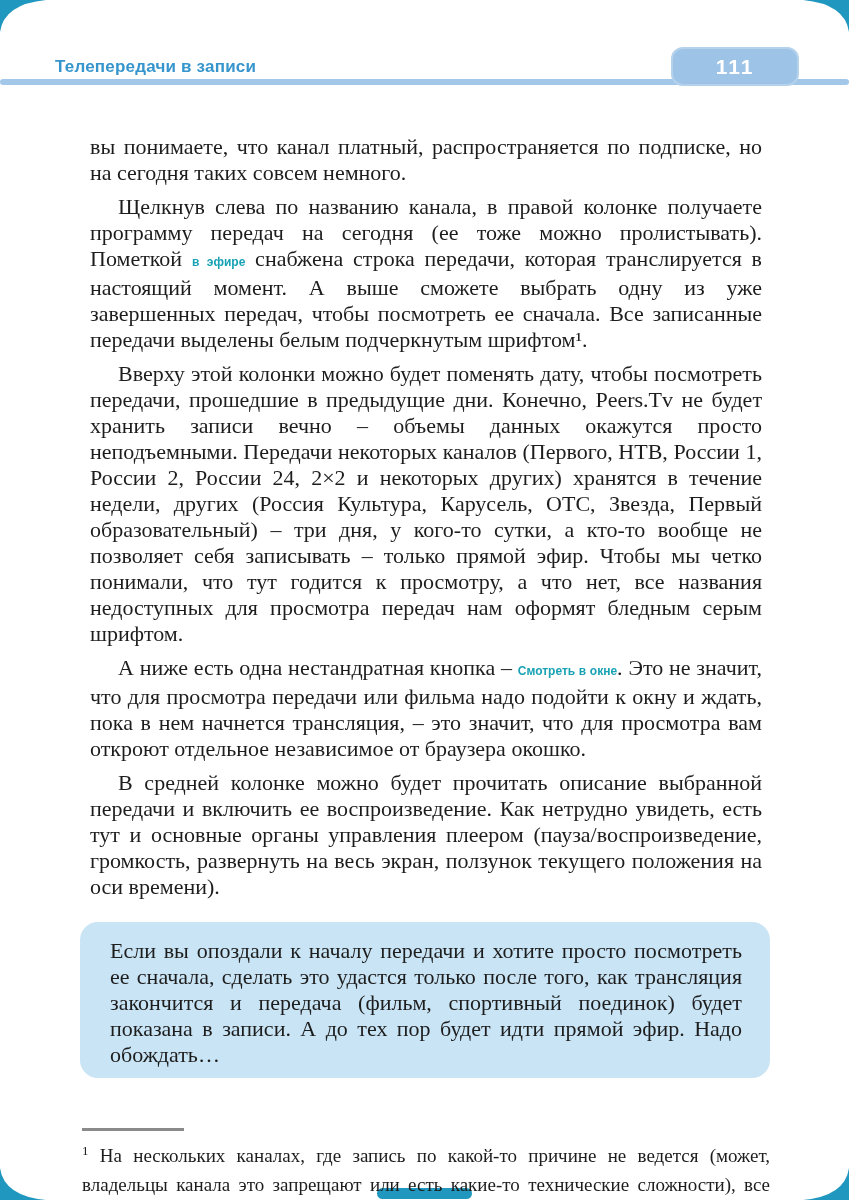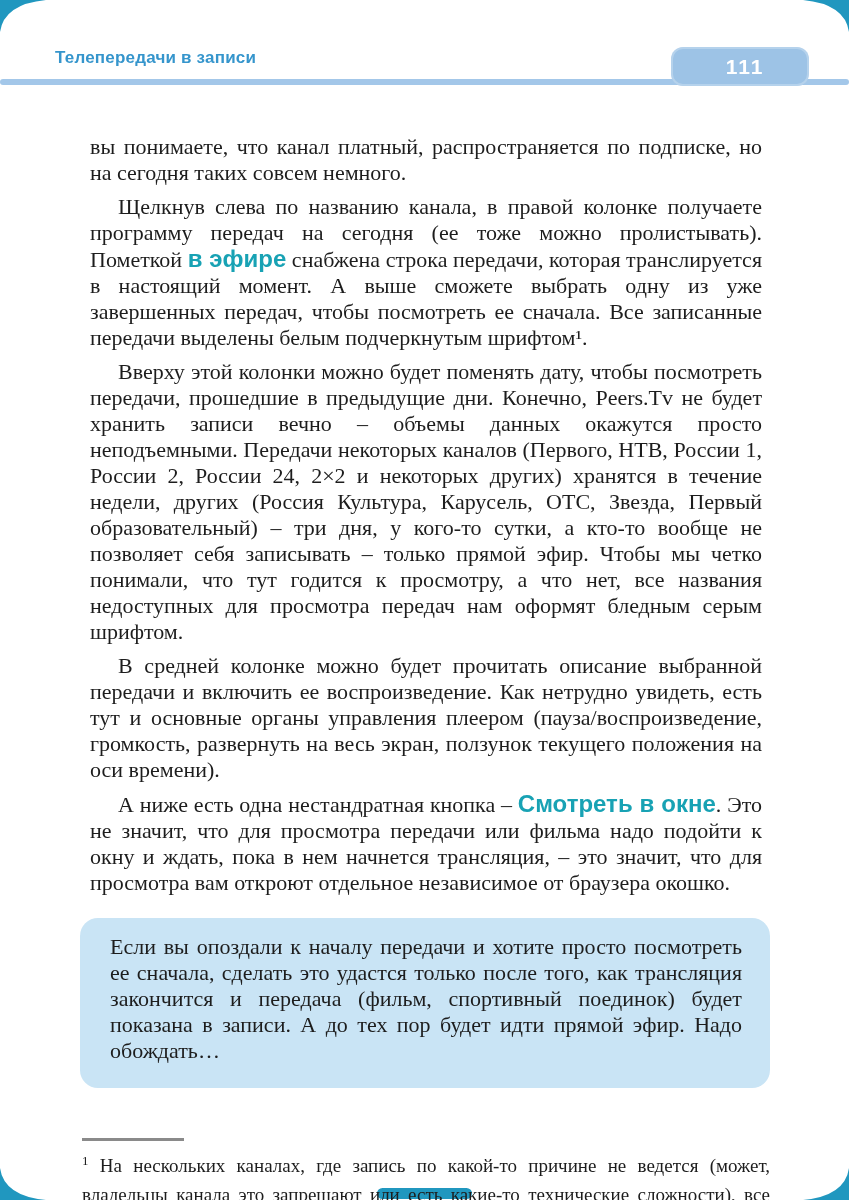--- a/index.html
+++ b/index.html
@@ -2,53 +2,52 @@
 <html><head>
 <meta charset="utf-8">
 <style>
   html, body { margin:0; padding:0; background:#ffffff; }
   .page {
     position:relative; width:849px; height:1200px; background:#ffffff;
     overflow:hidden; font-family:"Liberation Serif", serif; color:#1d1d1d;
   }
   
   .header-title {
-    position:absolute; left:55px; top:48px;
+    position:absolute; left:55px; top:57px;
     font-family:"Liberation Sans", sans-serif; font-weight:bold;
     font-size:17px; color:#3595cc; letter-spacing:0.2px;
   }
   .header-rule {
     position:absolute; left:0; top:79px; width:849px; height:6px;
     background:#a3c7e9; border-radius:3px;
   }
   .page-badge {
     position:absolute; left:671px; top:47px; width:128px; height:39px;
     background:#9dc3e6; border-radius:12px;
     display:flex; align-items:center; justify-content:center;
     font-family:"Liberation Sans", sans-serif; font-weight:bold;
     font-size:21px; color:#ffffff; letter-spacing:2px;
     box-shadow: inset 0 0 0 2px rgba(255,255,255,0.25);
-    padding-left: 10px;
   }
   
   .content {
     position:absolute; left:82px; top:126px; width:688px;
     font-size:22px; line-height:26px; text-align:justify;
   }
   .content p { margin:8px; }
   .indent { text-indent:28px; }
   .hl {
     font-family:"Liberation Sans", sans-serif; font-weight:bold;
-    font-size:24px; color:#18a2b4;
+    font-size:12px; color:#18a2b4;
   }
   .gap-before { margin-top:22px; }
   .callout {
     margin:22px 0 50px -2px; width:632px;
     background:#c9e4f5; border-radius:18px;
-    padding:16px 28px 24px 30px;
+    padding:16px 28px 10px 30px;
     text-align:justify; line-height:26px;
   }
   .last-line-justify { text-align-last: justify; }
   
   .footnote-rule {
     margin-top:14px; width:102px; height:3px; background:#8a8a8a;
   }
   .footnote {
     margin-top:5px; font-size:19px; line-height:29px; text-align:justify;
   }
@@ -99,23 +98,23 @@
   </div>
 
   <div class="content">
 
     <p><span>вы понимаете, что канал платный, распространяется по подписке, но на сегодня таких совсем немного.</span></p>
 
     <p class="indent"><span>Щелкнув слева по названию канала, в правой колонке получаете программу передач на сегодня (ее тоже можно пролистывать). Пометкой </span><span class="hl">в эфире</span><span> снабжена строка передачи, которая транслируется в настоящий момент. А выше сможете выбрать одну из уже завершенных передач, чтобы посмотреть ее сначала. Все записанные передачи выделены белым подчеркнутым шрифтом¹.</span></p>
 
     <p class="indent"><span>Вверху этой колонки можно будет поменять дату, чтобы посмотреть передачи, прошедшие в предыдущие дни. Конечно, Peers.Tv не будет хранить записи вечно – объемы данных окажутся просто неподъемными. Передачи некоторых каналов (Первого, НТВ, России 1, России 2, России 24, 2×2 и некоторых других) хранятся в течение недели, других (Россия Культура, Карусель, ОТС, Звезда, Первый образовательный) – три дня, у кого-то сутки, а кто-то вообще не позволяет себя записывать – только прямой эфир. Чтобы мы четко понимали, что тут годится к просмотру, а что нет, все названия недоступных для просмотра передач нам оформят бледным серым шрифтом.</span></p>
 
+    <p class="indent"><span>А ниже есть одна нестандратная кнопка – </span><span class="hl">Смотреть в окне</span><span>. Это не значит, что для просмотра передачи или фильма надо подойти к окну и ждать, пока в нем начнется трансляция, – это значит, что для просмотра вам откроют отдельное независимое от браузера окошко.</span></p>
+
     <p class="indent gap-before"><span>В средней колонке можно будет прочитать описание выбранной передачи и включить ее воспроизведение. Как нетрудно увидеть, есть тут и основные органы управления плеером (пауза/воспроизведение, громкость, развернуть на весь экран, ползунок текущего положения на оси времени).</span></p>
-
-    <p class="indent"><span>А ниже есть одна нестандратная кнопка – </span><span class="hl">Смотреть в окне</span><span>. Это не значит, что для просмотра передачи или фильма надо подойти к окну и ждать, пока в нем начнется трансляция, – это значит, что для просмотра вам откроют отдельное независимое от браузера окошко.</span></p>
 
     <div class="callout"><span>Если вы опоздали к началу передачи и хотите просто посмотреть ее сначала, сделать это удастся только после того, как трансляция закончится и передача (фильм, спортивный поединок) будет показана в записи. А до тех пор будет идти прямой эфир. Надо обождать…</span></div>
 
 
     <div class="footnote-rule"></div>
     <div class="footnote"><sup>1</sup>&nbsp;<span>На нескольких каналах, где запись по какой-то причине не ведется (может, владельцы канала это запрещают или есть какие-то технические сложности), все строчки будут темно-серыми – смотреть можно будет только прямой эфир.</span></div>
 
   </div>
 </div>
 

